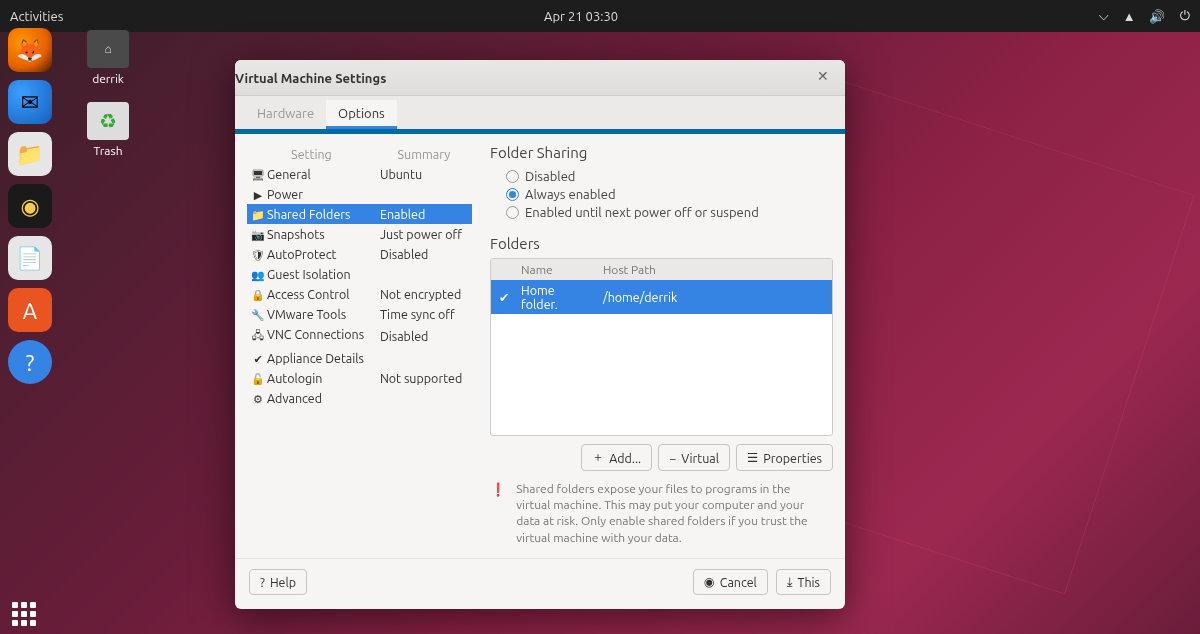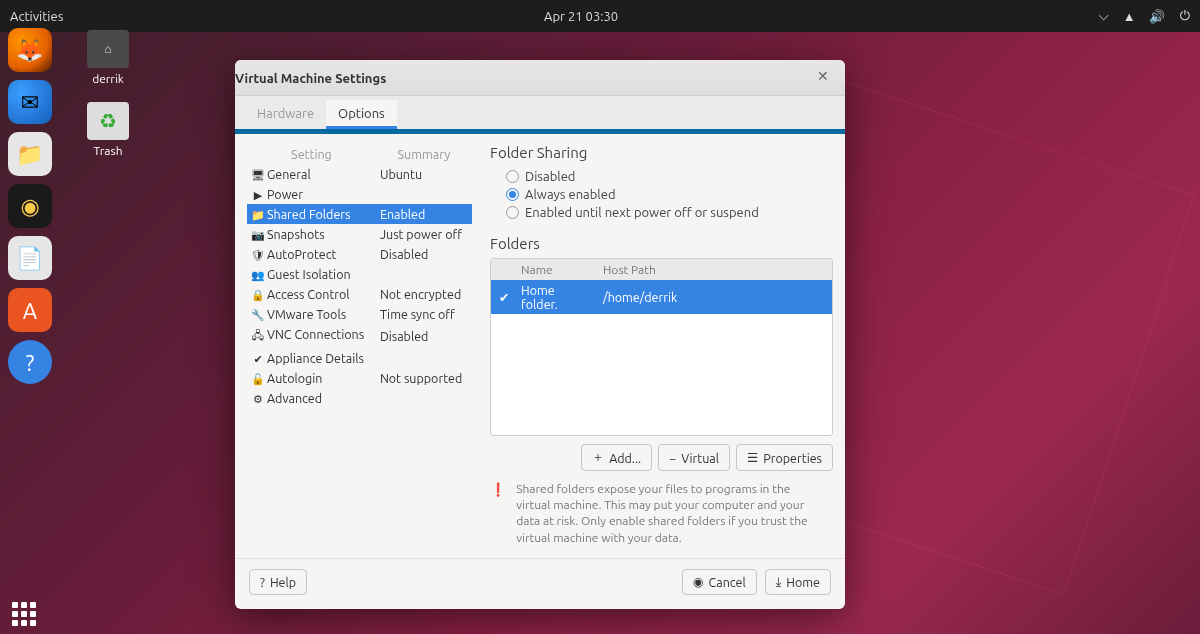--- a/index.html
+++ b/index.html
@@ -261,17 +261,17 @@
         <span>?</span>
         <span>Help</span>
       </div>
     <div class="right-btns">
       <div class="btn">
           <span>◉</span>
           <span>Cancel</span>
         </div>
       <div class="btn">
           <span>⤓</span>
-          <span>Home</span>
+          <span>This</span>
         </div>
     </div>
   </div>
 </div>
 
 </body></html>

